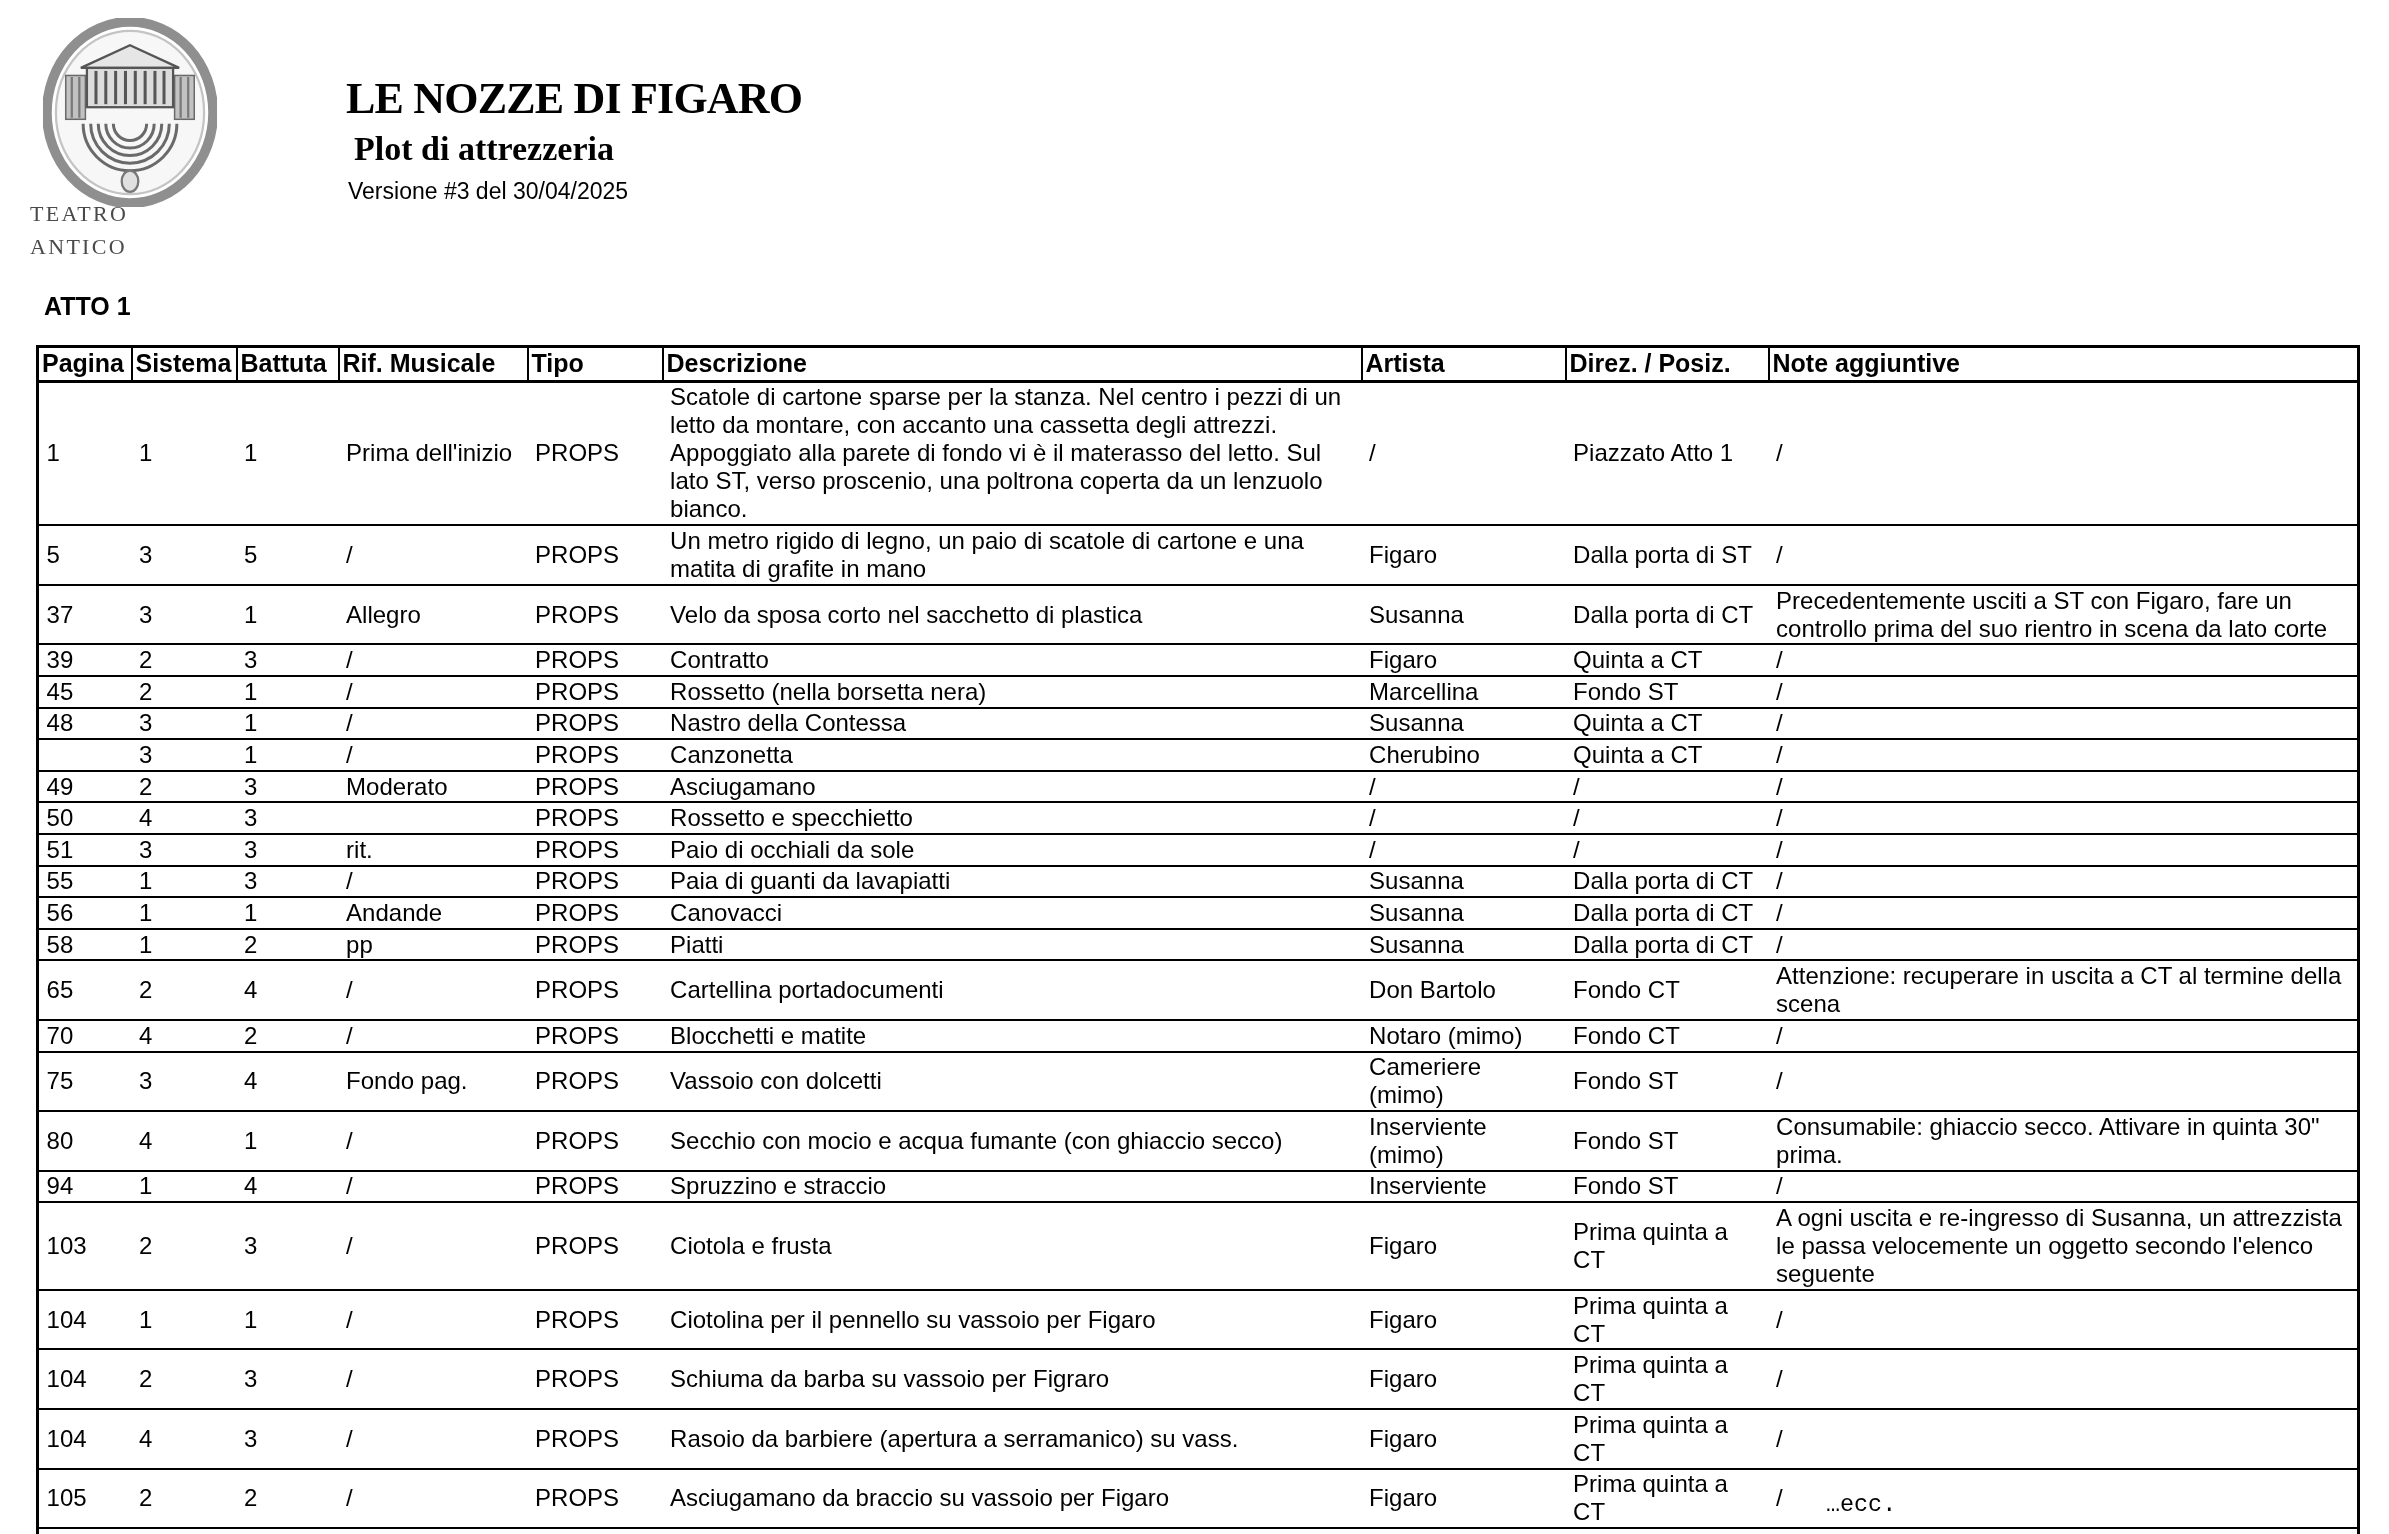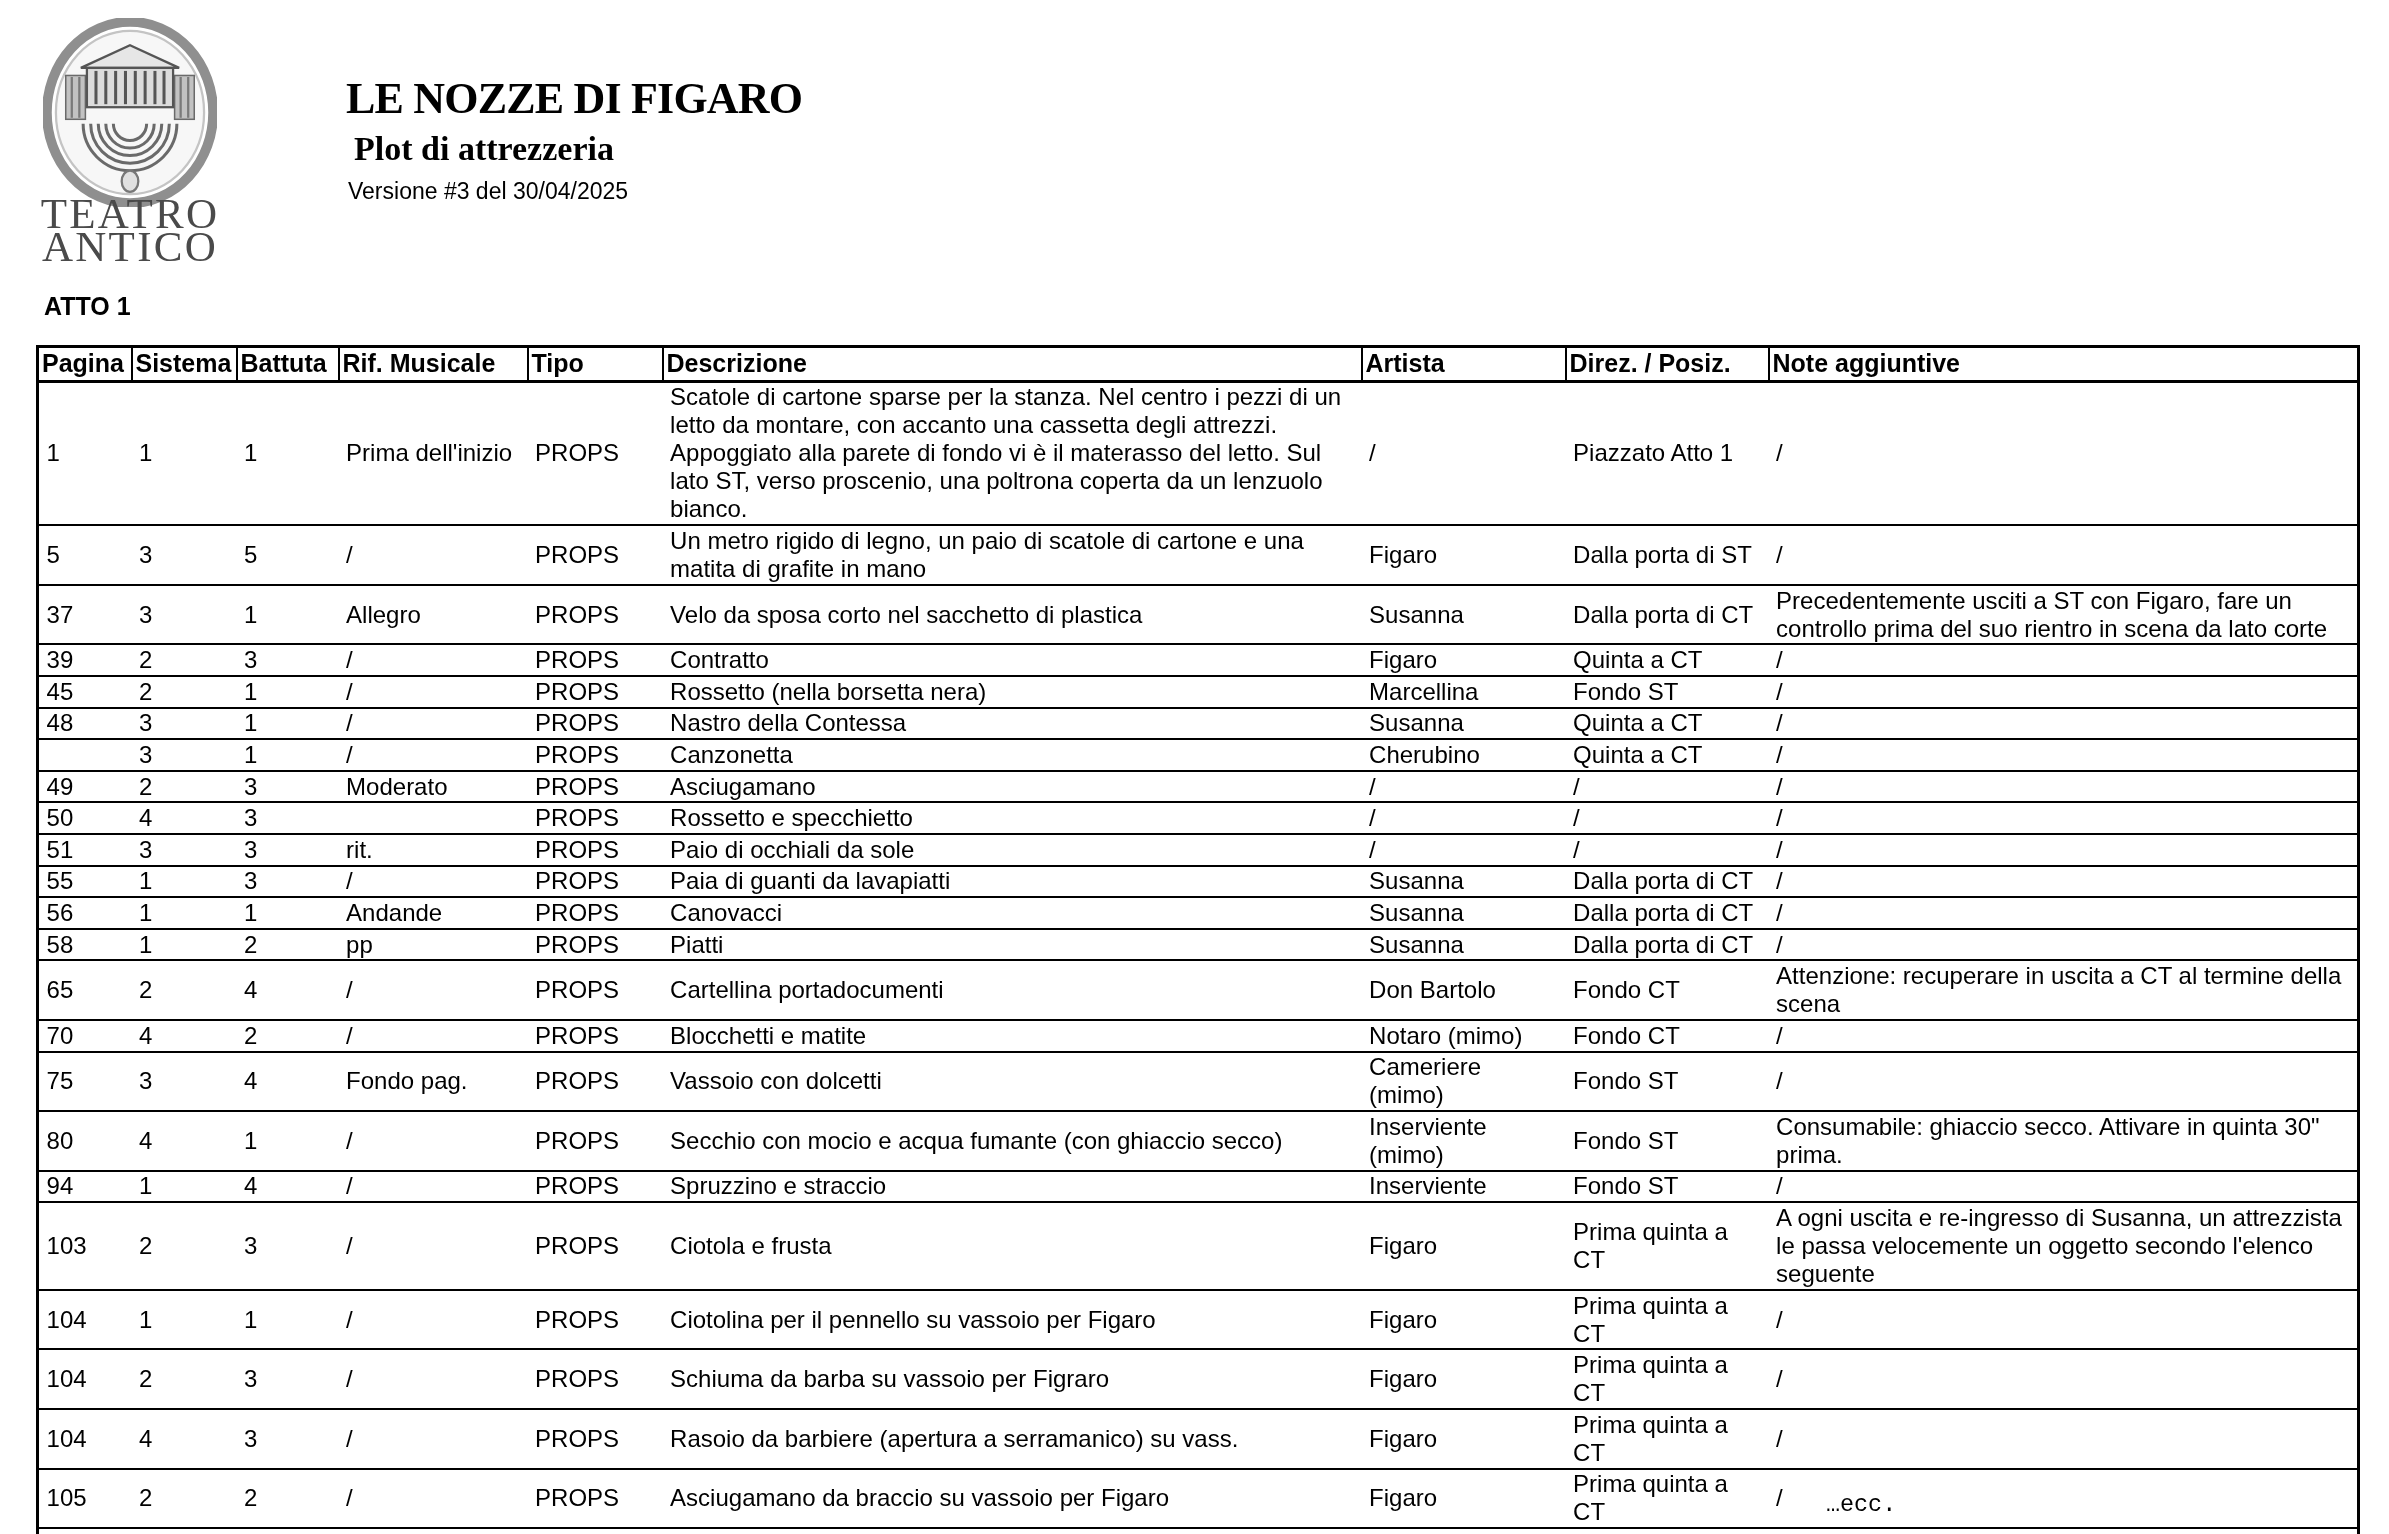--- a/index.html
+++ b/index.html
@@ -8,22 +8,22 @@
     background:#ffffff; color:#000;
     font-family:"Liberation Sans", sans-serif;
     overflow:hidden;
   }
 
   
   .logo-wrap { position:absolute; left:43px; top:18px; width:174px; height:189px; }
   .logo-wrap svg { width:100%; height:100%; }
   .logo-caption {
     position:absolute; left:30px; top:197px; width:200px;
-    text-align:center; font-family:"Liberation Serif", serif;
-    font-size:43px; line-height:33px; color:#4a4a4a; letter-spacing:2.3px;
+    text-align:left; font-family:"Liberation Serif", serif;
+    font-size:22px; line-height:33px; color:#4a4a4a; letter-spacing:2.3px;
   }
   .doc-title {
     position:absolute; left:346px; top:73px;
     font-family:"Liberation Serif", serif; font-weight:bold;
     font-size:44px; letter-spacing:-0.8px; color:#000;
   }
   .doc-subtitle {
     position:absolute; left:346px; top:130px;
     font-family:"Liberation Serif", serif; font-weight:bold;
     font-size:34px; color:#000;margin-left:8px;

